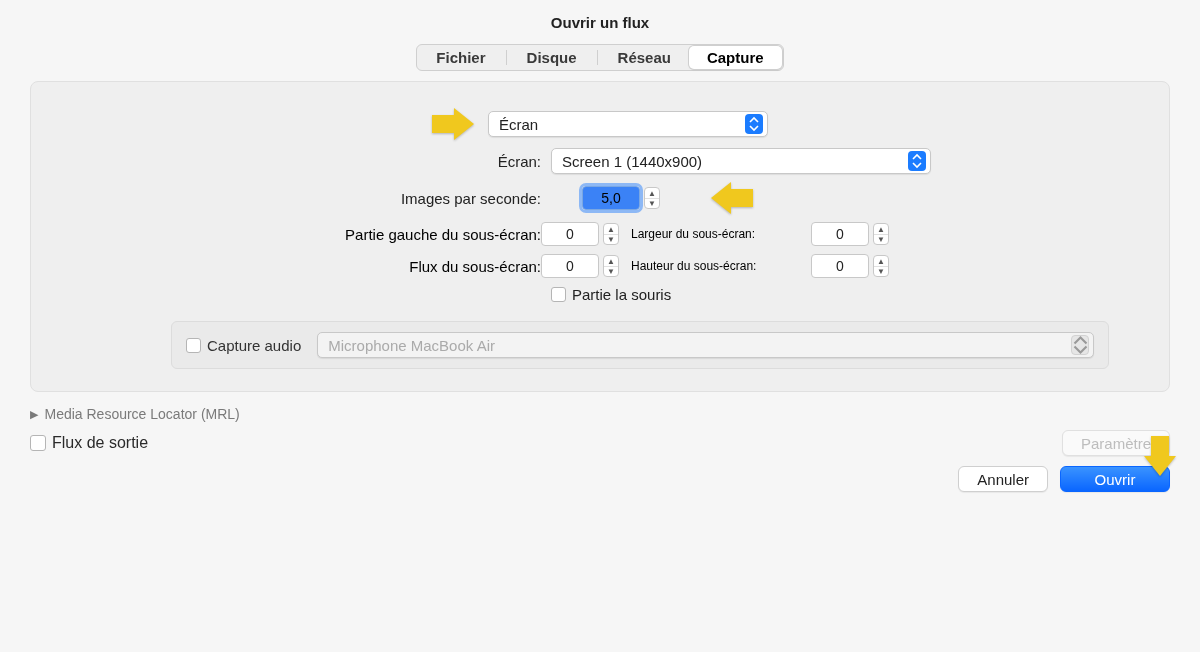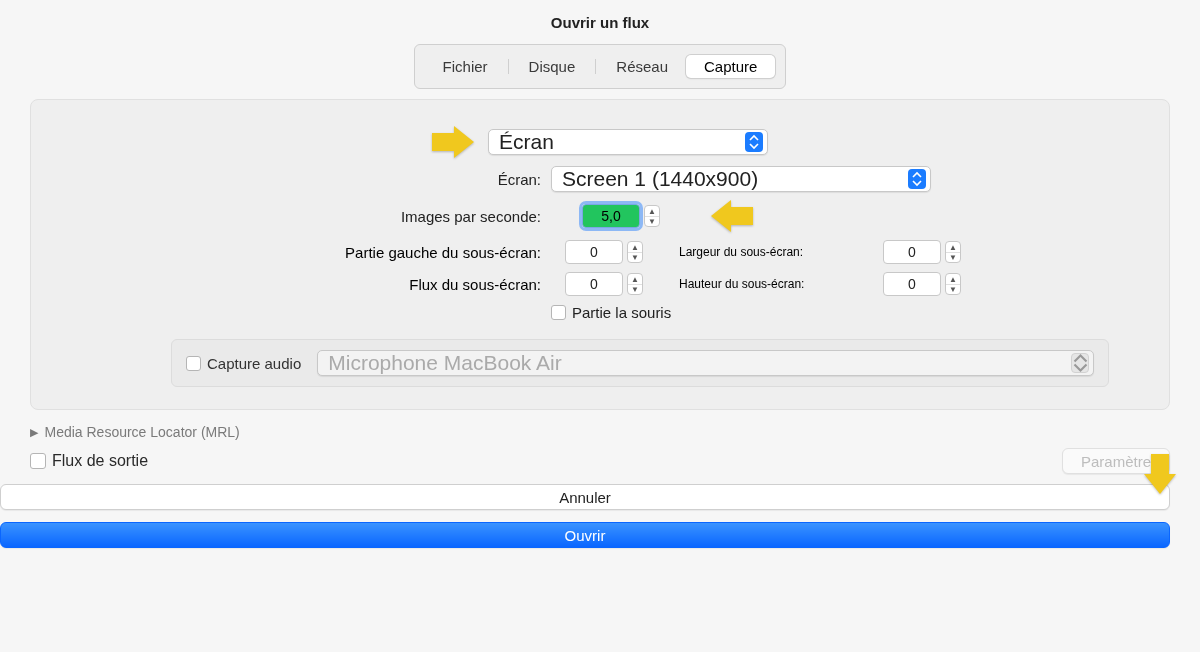--- a/index.html
+++ b/index.html
@@ -22,21 +22,22 @@
     justify-content: center;
   }
   .titlebar h1 { font-size: 15px; font-weight: 600; color: #222; }
   .segmented {
     display: flex;
     margin: 0 auto 10px auto;
     width: max-content;
     background: #efefef;
     border: 1px solid #cfcfcf;
     border-radius: 6px;
-    padding: 10px;
+    padding: 1px;
+    font-weight: bold;
   }
   .segmented .seg {
     padding: 3px 18px;
     font-size: 15px;
     color: #3a3a3a;
     cursor: default;
     border-radius: 5px;
   }
   .segmented .seg.active {
     background: #fff;
@@ -71,21 +72,21 @@
     color: #222;
   }
   .popup {
     display: inline-flex;
     align-items: center;
     background: #fff;
     border: 1px solid #c8c8c8;
     border-radius: 5px;
     height: 26px;
     padding: 0 4px 0 10px;
-    font-size: 21px;
+    font-size: 15px;
     color: #222;
     box-shadow: 0 1px 1px rgba(0,0,0,.08);
     position: relative;
     min-width: 160px;
   }
   .popup.disabled { color: #aaa; background: #f3f3f3; }
   .popup .txt { flex: 1; text-align: left; }
   .blue-arrows {
     background: #1b7cff;
     border-radius: 4px;
@@ -115,35 +116,35 @@
     border: 1px solid #c8c8c8;
     border-radius: 4px;
     text-align: center;
     font-size: 14px;
     background: #fff;
     color:#222;
   }
   .stepper input.focused {
     outline: 3px solid #8db8f5;
     border-color:#7aa7e3;
-    background: #22c55e;
+    background: #3b82f6;
     color:#000;
   }
   .stepper .stepbtns {
     margin-left: 4px;
     display: flex;
     flex-direction: column;
     border: 1px solid #c8c8c8;
     border-radius: 4px;
     overflow: hidden;
     background:#fff;
   }
   .stepper .stepbtns span { width: 14px; height: 10px; display:flex;align-items:center;justify-content:center; font-size:8px; color:#555; }
   .stepper .stepbtns span + span { border-top:1px solid #e0e0e0; }
-  .two-col { display:flex; gap: 24px; align-items:center; }
+  .two-col { display:flex; gap: 0; align-items:center; }
   .two-col .col-l { width: 490px; text-align:right; font-size:15px; }
   .two-col .col-m { width: 90px; }
   .two-col .col-r-label { width: 180px; text-align:left; font-size:12px; }
   .two-col .col-r-field { width: 90px; }
   .checkbox {
     width: 16px; height: 16px; border: 1px solid #b5b5b5; border-radius: 3px;
     display:inline-block; background:#fff; vertical-align:middle; margin-right:6px;
   }
   .checkbox.small { width:15px;height:15px; }
   .disclosure-row {
@@ -181,21 +182,20 @@
     color:#fff;
     border-color:#0a66ff;
     font-weight:400;
   }
   .button-row {
     margin: 10px 30px 0 0;
     display:flex;
     justify-content:flex-end;
     gap: 12px;
     position:relative;
-    flex-direction:column;
   }
   .section-box {
     margin-top: 18px;
     background:#eaeaea;
     border:1px solid #dcdcdc;
     border-radius:6px;
     padding: 10px 14px;
     display:flex;
     align-items:center;
     gap: 16px;

